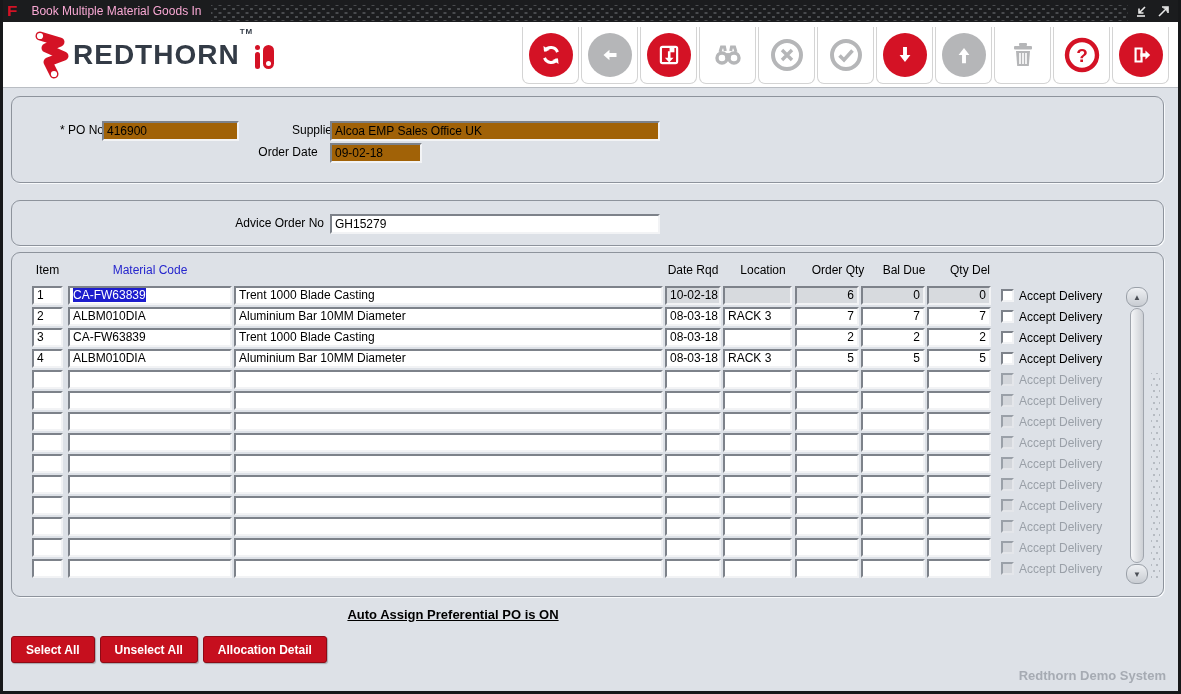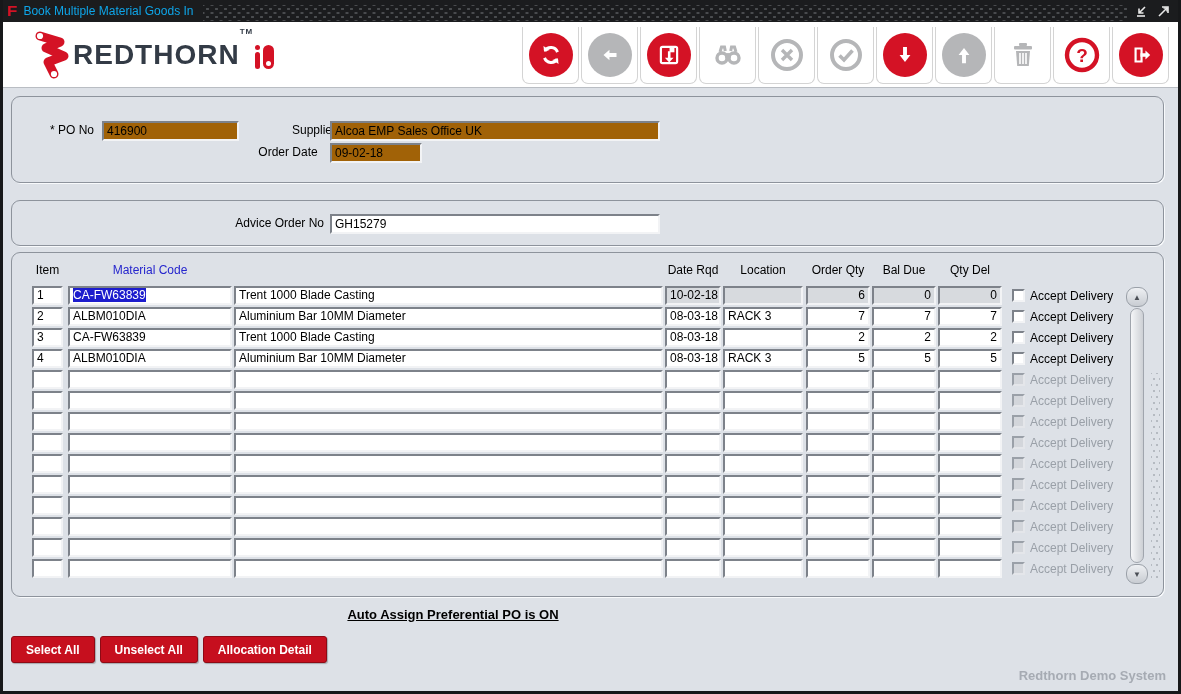--- a/index.html
+++ b/index.html
@@ -2,21 +2,21 @@
 <html><head>
 <meta charset="utf-8">
 <style>
   * { margin:0; padding:0; box-sizing:border-box; }
   html,body { width:1181px; height:694px; font-family:"Liberation Sans", sans-serif; }
   .window { width:1181px; height:694px; background:#dde1e7; border-left:3px solid #17181a; border-right:3px solid #17181a; border-bottom:3px solid #17181a; position:relative; overflow:hidden; }
 
   
   .titlebar { height:22px; background:#1b1c1e; display:flex; align-items:center; padding-left:4px; }
   .tb-flogo { color:#d41225; font-weight:bold; font-size:17px; line-height:15px; margin-right:6px; transform:scaleY(0.9); }
-  .tb-title { color:#0ea5e9; font-size:12px; white-space:nowrap; padding-right:10px; }
+  .tb-title { color:#f9a8d4; font-size:12px; white-space:nowrap; padding-right:10px;margin-left:8px; }
   .tb-texture { flex:1; height:16px; margin-top:3px;
     background-image: radial-gradient(circle, #4b4d50 1.1px, transparent 1.3px), radial-gradient(circle, #4b4d50 1.1px, transparent 1.3px);
     background-size: 9px 8px, 9px 8px; background-position: 0 0, 4.5px 4px; }
   .tb-btns { display:flex; gap:8px; padding:0 8px 0 6px; }
   .tb-ico { width:14px; height:14px; display:flex; align-items:center; justify-content:center; cursor:pointer; }
 
   
   .header { height:66px; background:#ffffff; border-bottom:1px solid #b9bdc3; display:flex; align-items:center; }
   .logo { display:flex; align-items:center; margin-left:26px; gap:0; }
   .logo-text { font-size:28px; font-weight:bold; letter-spacing:1px; color:#333b46; }
@@ -55,21 +55,21 @@
   .gh-num { width:64px; margin-right:2px; }
 
   .grid-body { position:absolute; top:33px; left:20px; }
   .grid-row { display:flex; height:19px; margin-bottom:2px; align-items:center; }
   .cell { height:19px; border:2px solid; border-color:#7d828a #f2f3f5 #f2f3f5 #7d828a; background:#fff; font-size:12px; padding:0 3px; overflow:hidden; white-space:nowrap; line-height:15px; }
   .cell.ro { background:#d7dade; }
   .c-item { width:31px; margin-right:5px; }
   .c-mat { width:164px; margin-right:2px; }
   .c-desc { width:429px; margin-right:2px; }
   .c-date { width:56px; margin-right:2px; }
-  .c-loc { width:80px; margin-right:3px; }
+  .c-loc { width:69px; margin-right:3px; }
   .c-num { width:64px; margin-right:2px; text-align:right; }
   .c-mat span.sel { background:#1c1ccd; color:#fff; }
   .chk { width:13px; height:13px; border:2px solid; border-color:#7d828a #f2f3f5 #f2f3f5 #7d828a; background:#fff; margin-left:8px; cursor:pointer; }
   .chk-label { font-size:12px; margin-left:5px; white-space:nowrap; }
   .grid-row.empty .chk { background:#d3d6db; border-color:#9aa0a8 #e4e6ea #e4e6ea #9aa0a8; cursor:default; }
   .grid-row.empty .chk-label { color:#9aa0a8; }
 
   
   .vscroll { position:absolute; right:14px; top:34px; width:24px; height:297px; }
   .sb-btn { position:absolute; left:1px; width:22px; height:20px; border:1px solid #9aa0a8; border-radius:9px; background:linear-gradient(180deg,#eef0f3,#c8ccd2); display:flex; align-items:center; justify-content:center; font-size:8px; color:#4a4e55; cursor:pointer; }
@@ -218,21 +218,21 @@
               <path d="M11.5 10.3h4.6V7.8l4.4 4.2-4.4 4.2v-2.5h-4.6z" fill="#fff"></path>
             </svg>
         </span>
       </div>
     </div>
   </div>
 
   <div class="main">
 
     <div class="gbox box-po">
-      <span class="flabel" style="left:18px; top:26px; width:64px;">* PO No</span>
+      <span class="flabel" style="left:28px; top:26px; width:64px;">* PO No</span>
       <div class="field ro" style="left:90px; top:24px; width:137px;">416900</div>
       <span class="flabel" style="left:252px; top:26px; width:72px;">Supplier</span>
       <div class="field ro" style="left:318px; top:24px; width:330px;">Alcoa EMP Sales Office UK</div>
       <span class="flabel" style="left:240px; top:48px; width:72px;text-align:center;">Order Date</span>
       <div class="field ro" style="left:318px; top:46px; width:92px;">09-02-18</div>
     </div>
 
     <div class="gbox box-advice">
       <span class="flabel" style="left:210px; top:15px; width:102px;">Advice Order No</span>
       <div class="field" style="left:318px; top:13px; width:330px;">GH15279</div>

